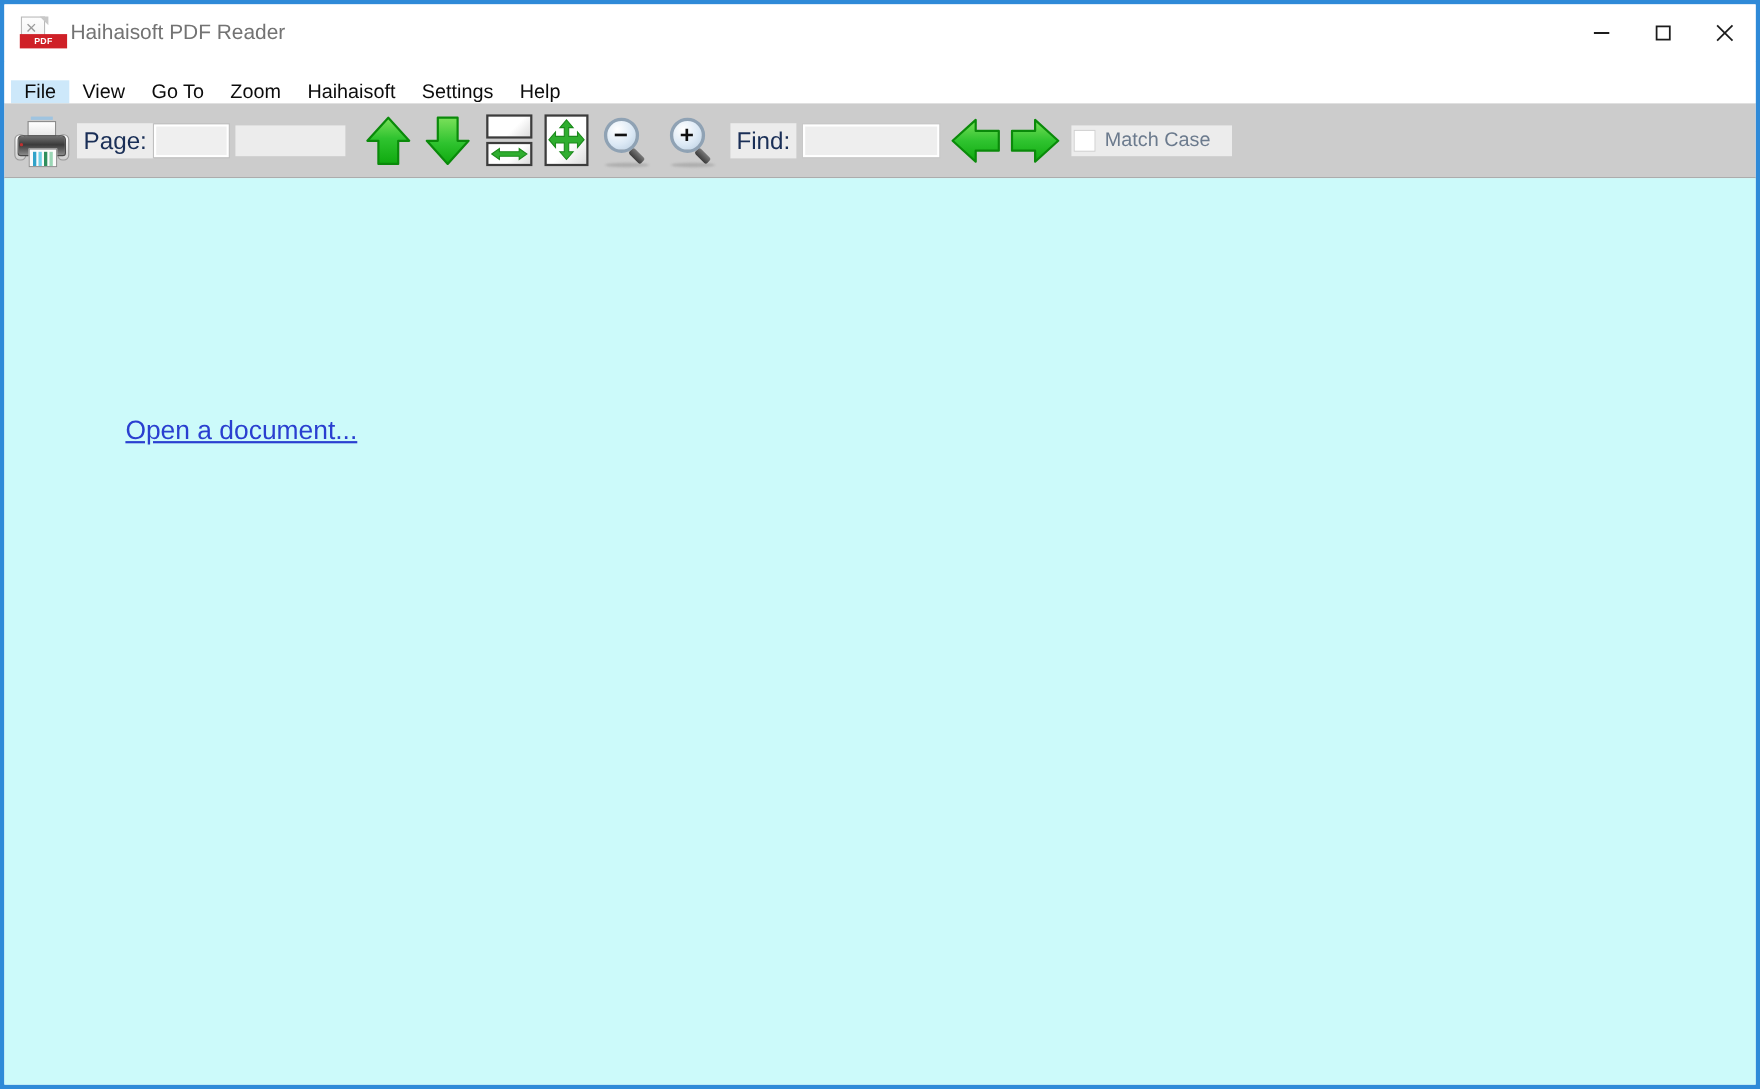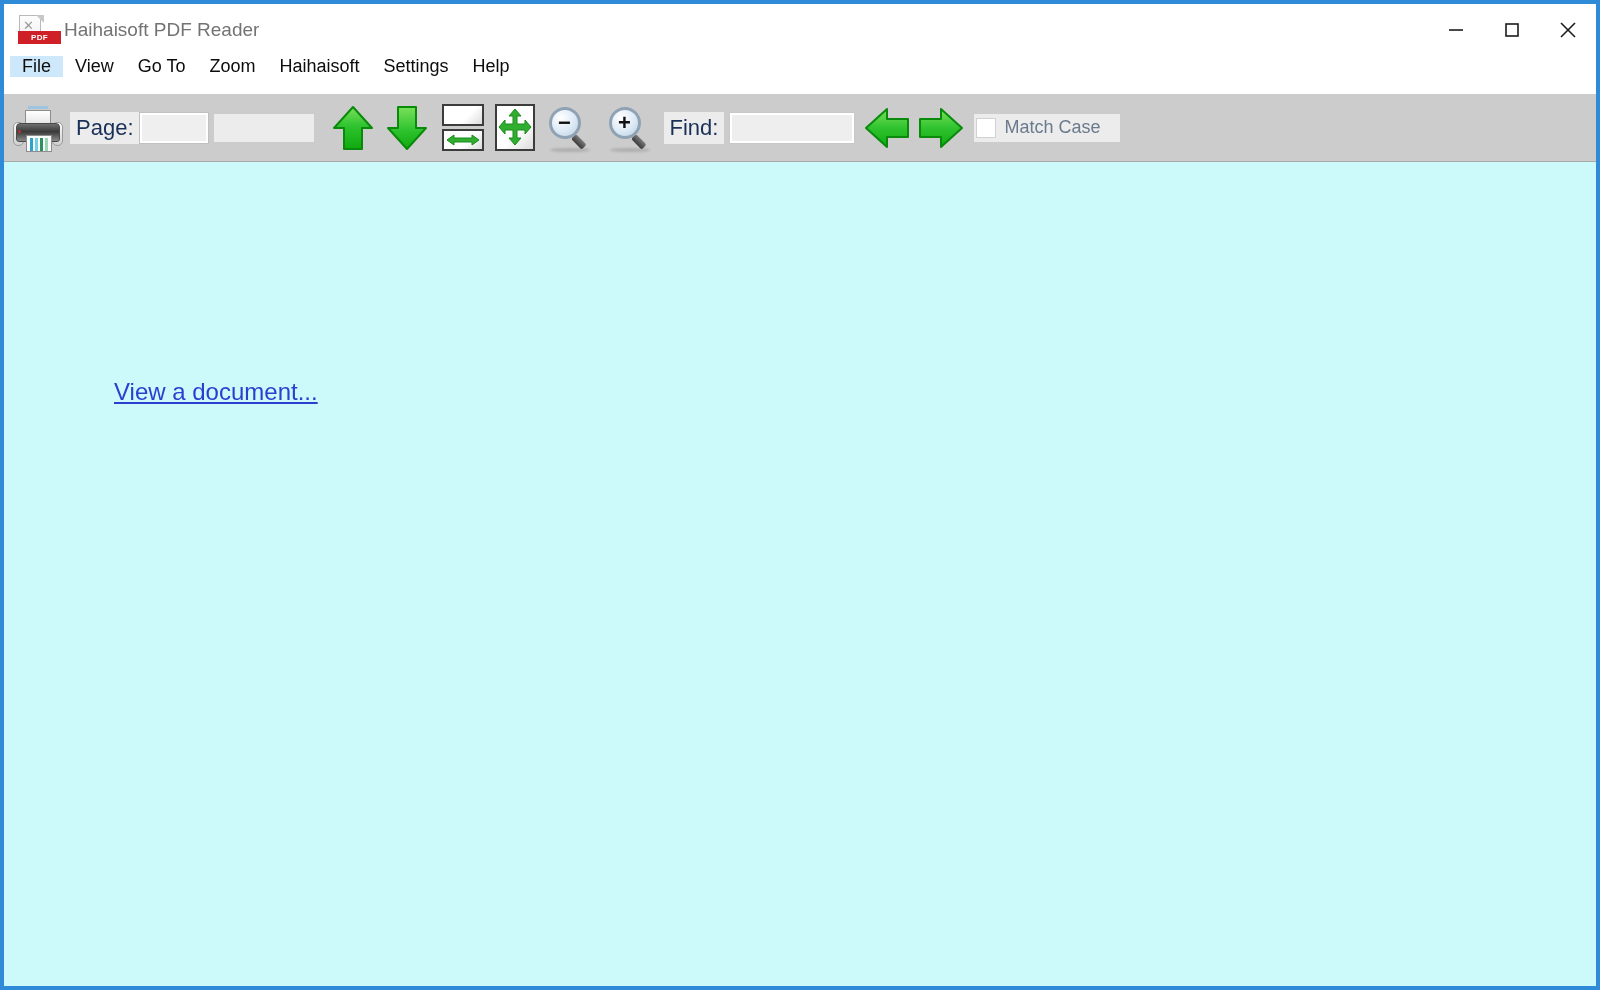--- a/index.html
+++ b/index.html
@@ -106,21 +106,21 @@
     padding: 0;
   }
   .win-btn svg { display: block; }
 
   
   .menubar {
     height: 38px;
     min-height: 38px;
     background: #ffffff;
     display: flex;
-    align-items: flex-start;
+    align-items: flex-end;
     padding-left: 6px;
     box-sizing: border-box;
   }
   .menu-item {
     display: flex;
     align-items: center;
     padding: 0 12px;
     font-size: 18px;
     color: #0c0c0c;
     white-space: nowrap;
@@ -537,16 +537,16 @@
     <div class="tb-gap-sm"></div>
 
     <div class="matchcase-wrap">
       <div class="checkbox"></div>
       <div class="matchcase-label">Match Case</div>
     </div>
 
   </div>
 
   <div class="content">
-    <div class="doc-link">View a document...</div>
+    <div class="doc-link">Open a document...</div>
   </div>
 
 </div>
 
 </body></html>

